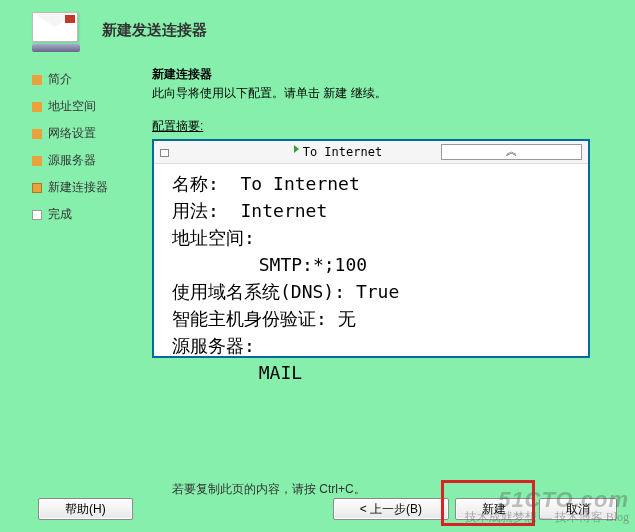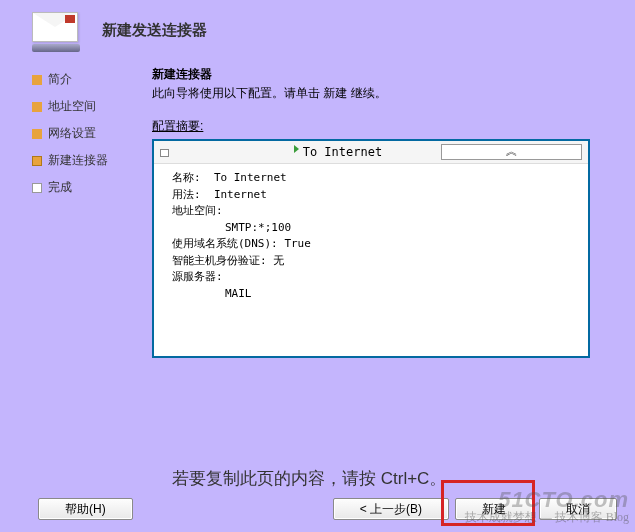--- a/index.html
+++ b/index.html
@@ -1,16 +1,16 @@
 <!DOCTYPE html>
 <html><head>
 <meta charset="utf-8">
 <style>
 body { margin:0; padding:0; font-family:"Microsoft YaHei",SimSun,Arial,sans-serif; font-size:12px; background:#fff; }
-.window { width:635px; height:532px; background:#c4b5fd; position:relative; box-sizing:border-box; padding-top:4px; }
+.window { width:635px; height:532px; background:#86efac; position:relative; box-sizing:border-box; padding-top:4px; }
 .header { display:flex; align-items:center; padding:8px 0 18px 32px; }
 .envelope { width:48px; height:36px; position:relative; margin-right:22px; }
 .env-body { width:44px; height:28px; background:#fff; border:1px solid #bbb; box-shadow:1px 1px 2px rgba(0,0,0,0.15); position:relative; }
 .env-body::before { content:""; position:absolute; top:0; left:0; right:0; height:0; border-left:22px solid transparent; border-right:22px solid transparent; border-top:14px solid #f5f5f5; }
 .stamp { position:absolute; top:2px; right:2px; width:10px; height:8px; background:#c0392b; }
 .env-stand { width:48px; height:8px; background:linear-gradient(#aac,#668); margin-top:2px; border-radius:2px; }
 .title { font-size:15px; font-weight:bold; color:#333; }
 .main { display:flex; padding:0 17px 0 32px; }
 .sidebar { width:120px; flex-shrink:0; }
 .nav-item { display:flex; align-items:center; padding:5px 0; font-size:12px; color:#333; }
@@ -22,23 +22,23 @@
 .ctitle { font-weight:bold; font-size:12px; margin-bottom:2px; }
 .cdesc { font-size:12px; margin-bottom:16px; }
 .label { font-size:12px; margin-bottom:4px;text-decoration:underline; }
 .summary { border:2px solid #0369a1; background:#fff; width:438px; box-sizing:border-box; }
 .summary-head { background:#f5f5f5; border-bottom:1px solid #ddd; padding:3px 6px; display:flex; align-items:center; }
 .net-icon { width:16px; height:14px; margin-right:4px; position:relative; }
 .net-icon::before { content:""; position:absolute; left:0; top:4px; width:7px; height:6px; background:#fff; border:1px solid #888; }
 .net-icon::after { content:""; position:absolute; right:0; top:0; width:0; height:0; border-left:5px solid #3a9d3a; border-top:4px solid transparent; border-bottom:4px solid transparent; }
 .summary-head span { flex:1; font-family:Consolas,monospace; font-size:12px; }
 .expand-btn { width:16px; height:14px; border:1px solid #999; background:#fff; font-size:9px; line-height:12px; text-align:center; color:#555; }
-.summary-body { padding:6px 10px 6px 18px; font-family:SimSun,Consolas,monospace; font-size:11px; line-height:1.5; white-space:pre; height:180px; }
+.summary-body { padding:6px 10px 6px 18px; font-family:SimSun,Consolas,monospace; font-size:18px; line-height:1.5; white-space:pre; height:180px; }
 .footer { position:absolute; left:0; right:0; bottom:12px; padding:0 18px 0 32px; }
-.hint { font-size:17px; color:#333; margin-bottom:8px; margin-left:140px; }
+.hint { font-size:12px; color:#333; margin-bottom:0; margin-left:140px; }
 .btn-row { display:flex; align-items:center; }
 .help-btn { margin-left:0; }
 .spacer { flex:1; }
 .btn { min-width:72px; height:22px; background:linear-gradient(#fdfdfd,#e8e8e8); border:1px solid #8a8a8a; border-radius:2px; font-size:12px; font-family:inherit; padding:0 26px; cursor:pointer; margin-left:6px; box-shadow:0 0 0 1px #fff inset; }
 .red-box { position:absolute; border:3px solid #d62424; width:88px; height:40px; right:100px; bottom:6px; pointer-events:none; }
 .watermark { position:absolute; right:6px; bottom:6px; text-align:right; pointer-events:none; }
 .wm1 { font-family:Arial,sans-serif; font-size:22px; font-weight:bold; font-style:italic; color:rgba(80,80,80,0.35); letter-spacing:1px; }
 .wm2 { font-family:SimSun; font-size:12px; color:rgba(80,80,80,0.45); margin-top:-4px;text-align:center; }
 </style>
 </head>
@@ -62,20 +62,24 @@
           <span class="bullet b-done"></span>
           <span>简介</span>
         </div>
       <div class="nav-item">
           <span class="bullet b-done"></span>
           <span>地址空间</span>
         </div>
       <div class="nav-item">
           <span class="bullet b-done"></span>
           <span>网络设置</span>
+        </div>
+      <div class="nav-item">
+          <span class="bullet b-done"></span>
+          <span>源服务器</span>
         </div>
       <div class="nav-item">
           <span class="bullet b-cur"></span>
           <span>新建连接器</span>
         </div>
       <div class="nav-item">
           <span class="bullet b-todo"></span>
           <span>完成</span>
         </div>
     </div>

